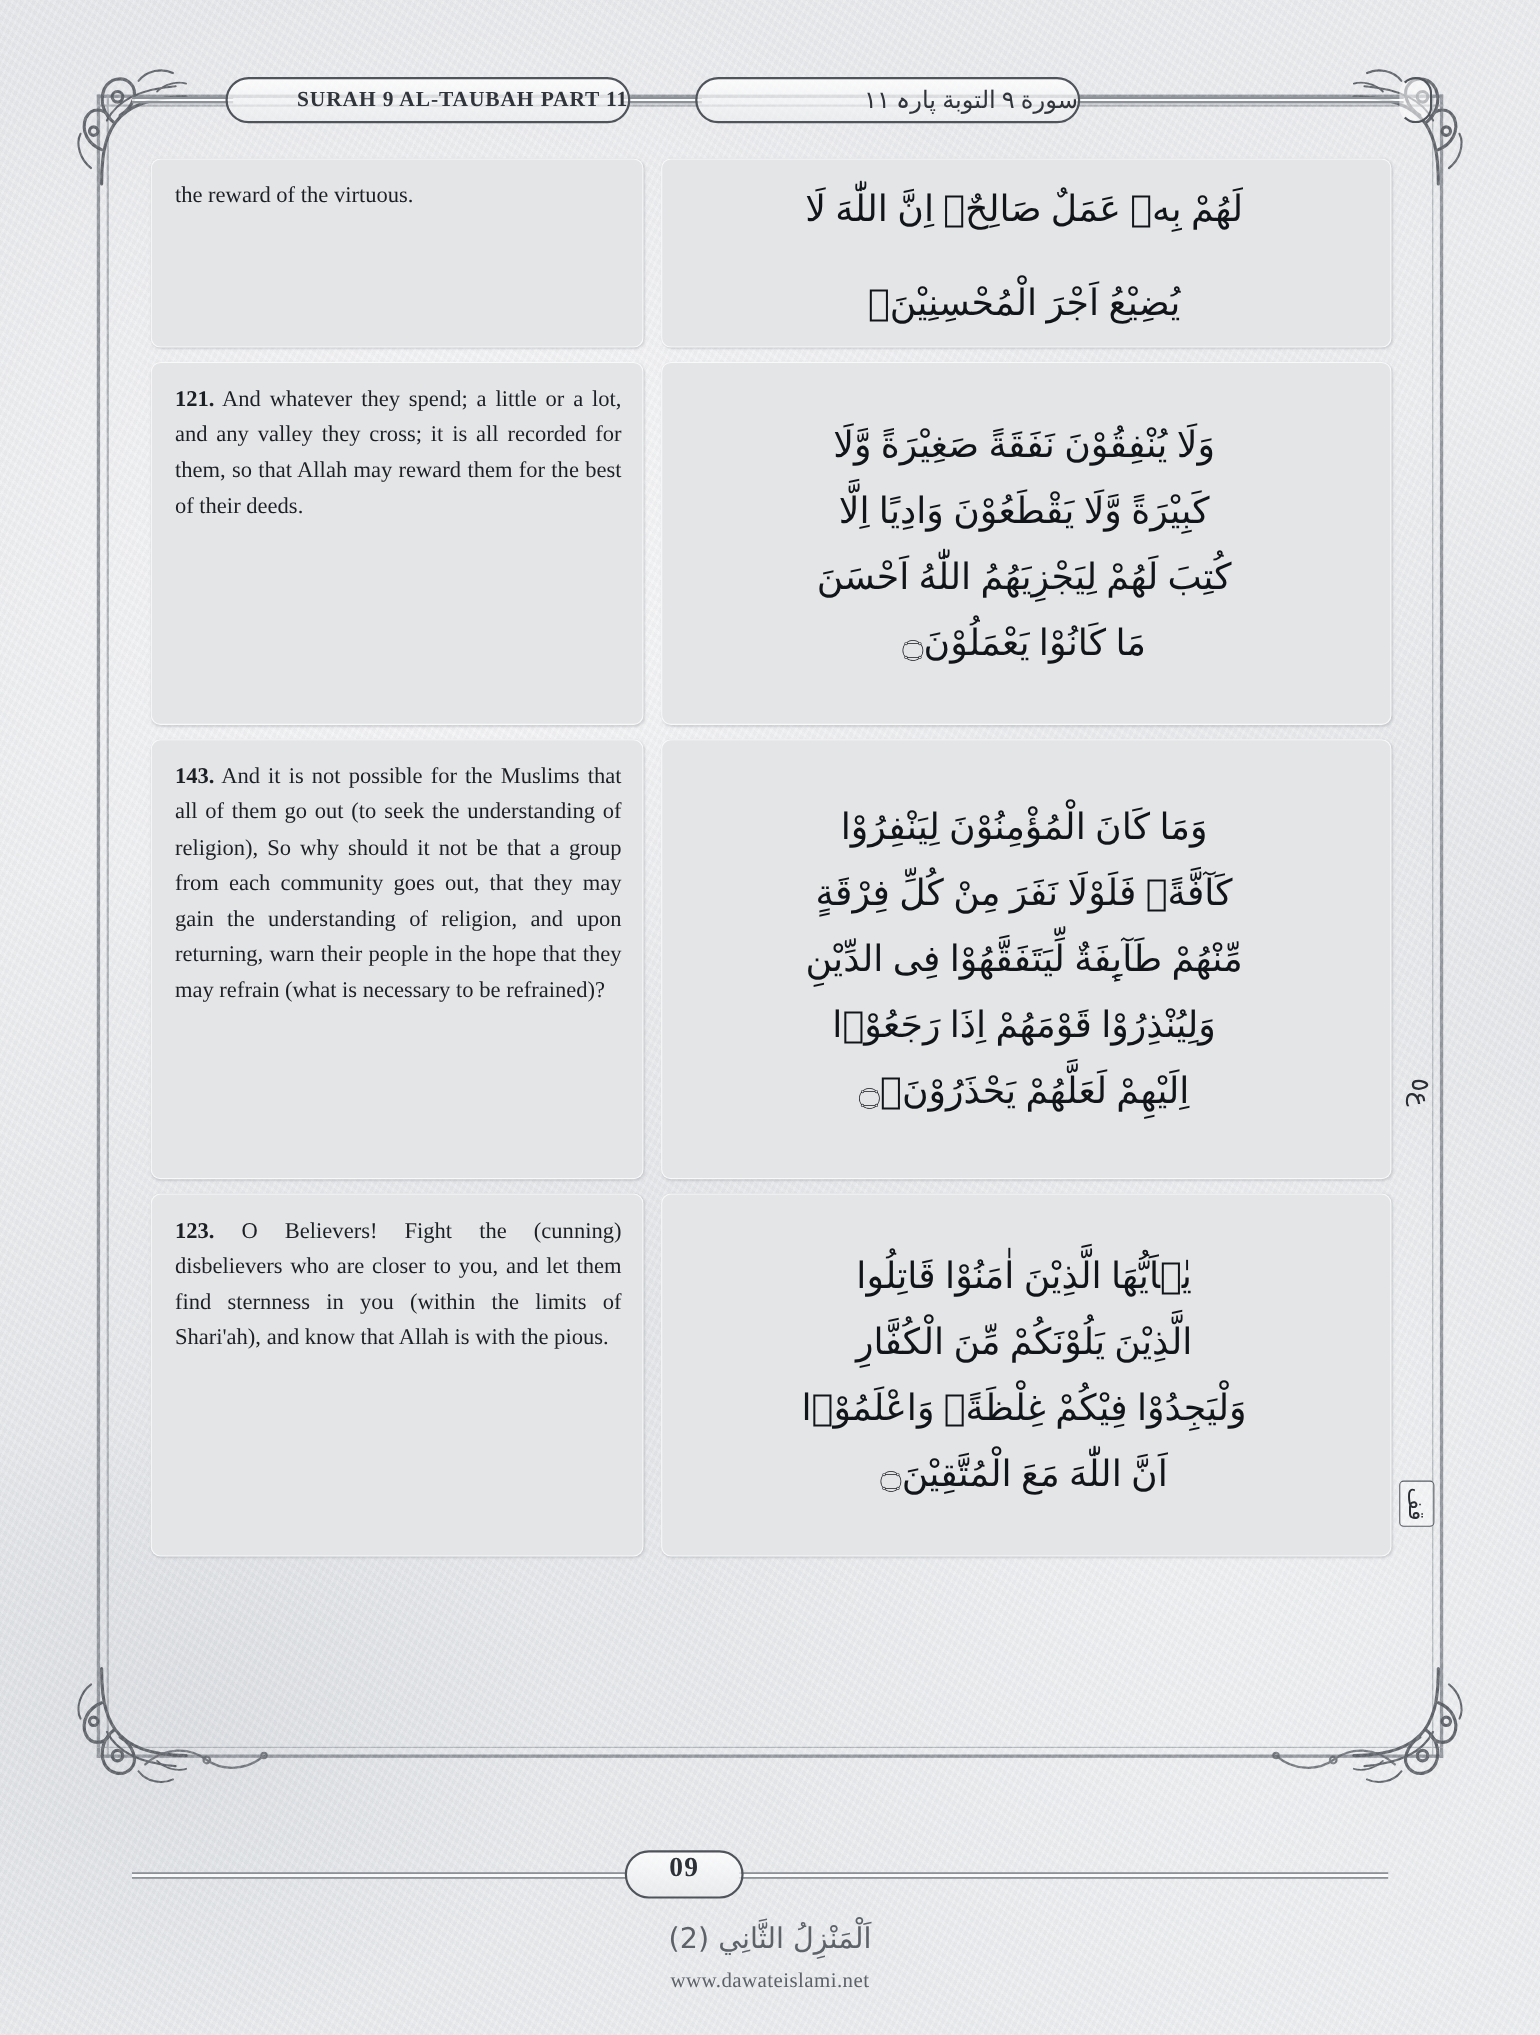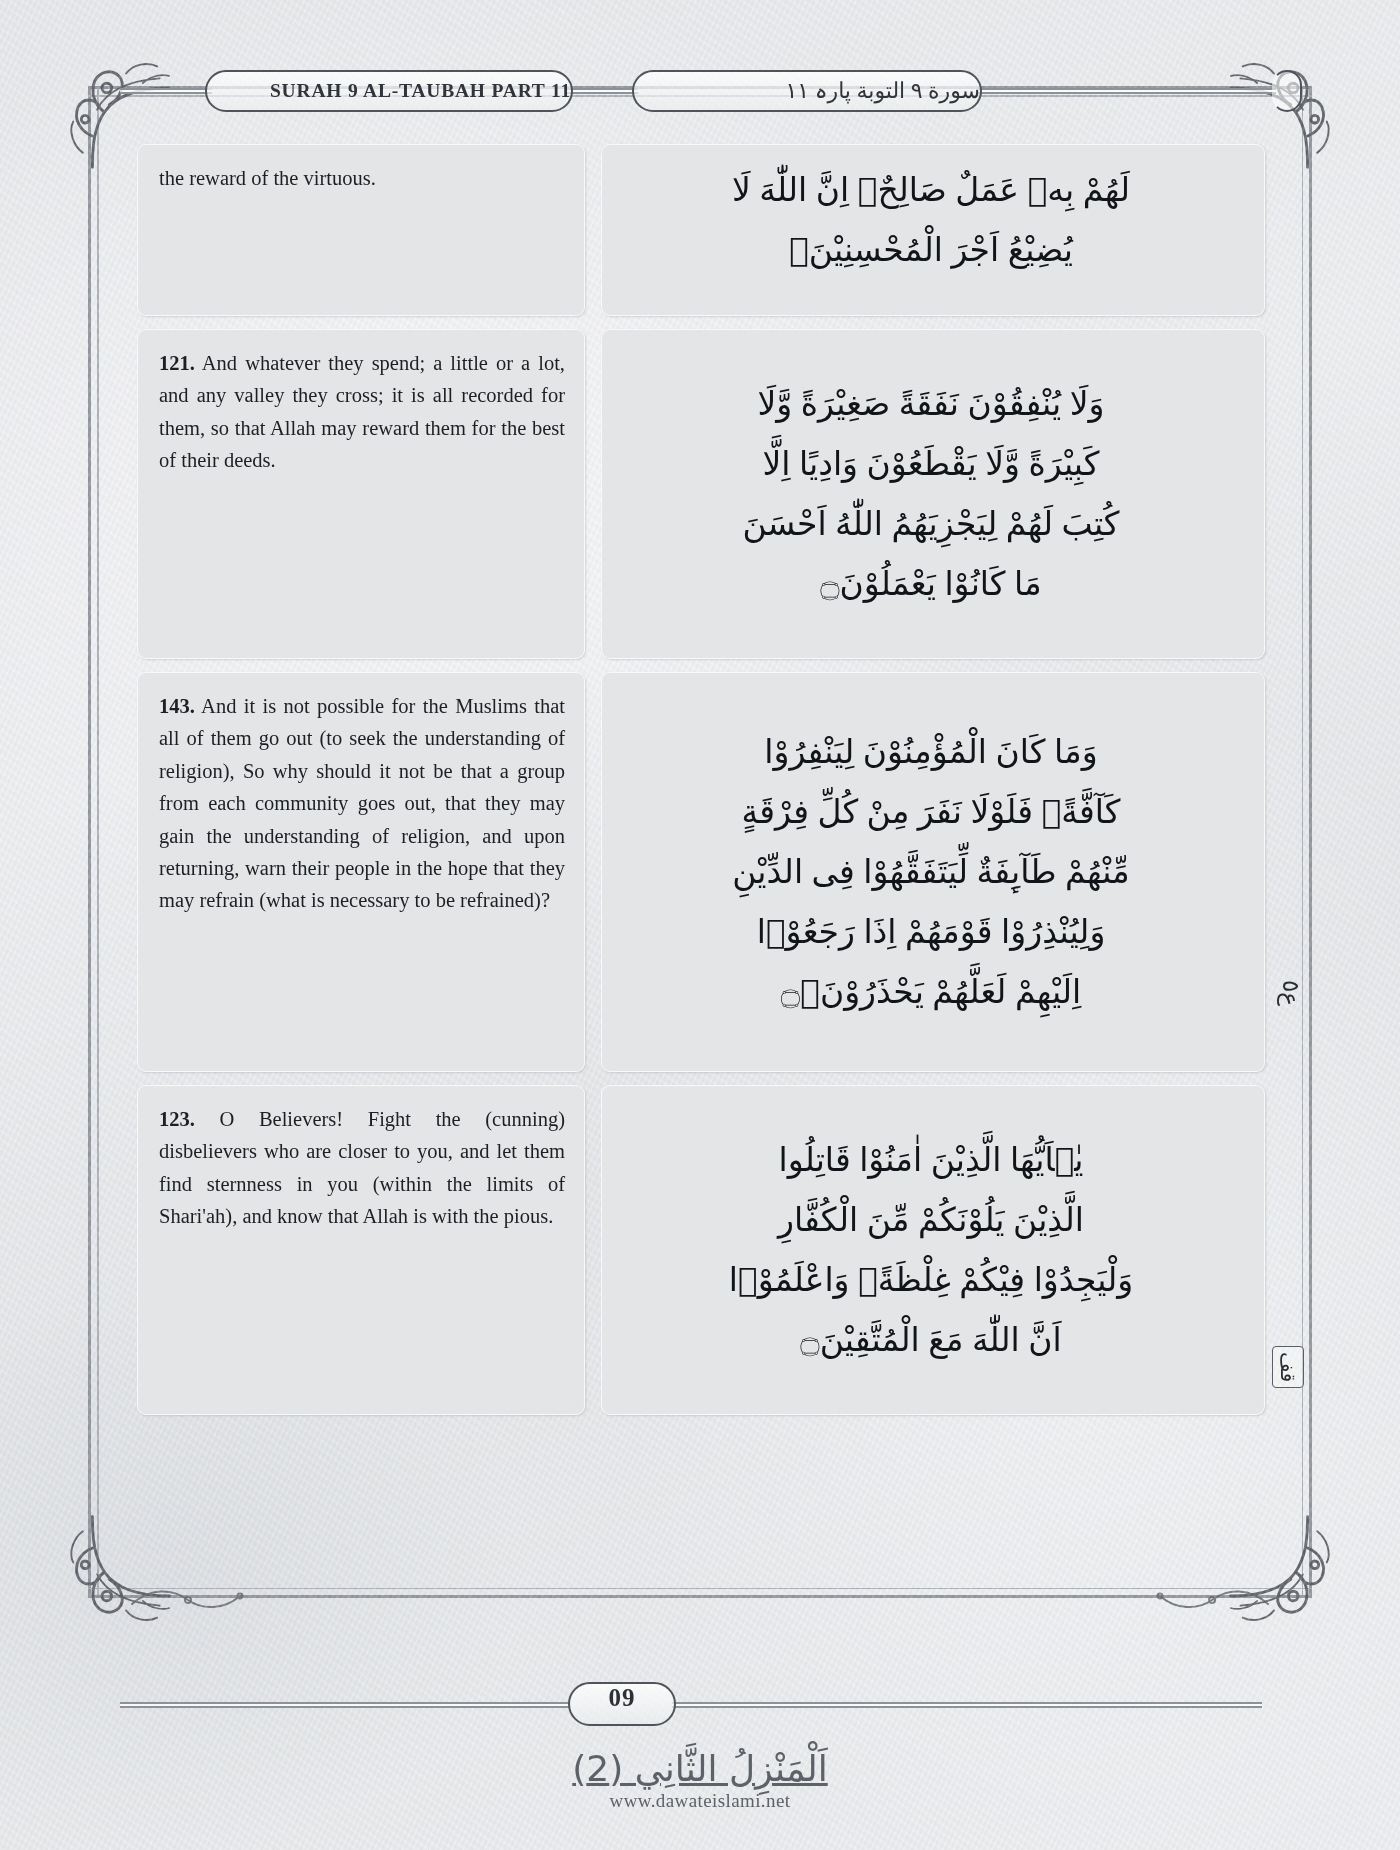--- a/index.html
+++ b/index.html
@@ -169,21 +169,21 @@
     text-align: center;
     display: flex;
     flex-direction: column;
     justify-content: center;
     word-spacing: -2px;
   }
   .cell-ar .aline { white-space: nowrap; }
 
   
   #row-0 .cell { height: 172px; }
-  #row-0 .cell-ar { justify-content: flex-start; padding-top: 16px; }
+  #row-0 .cell-ar { justify-content: flex-start; padding-top: 16px; gap: 25px; }
   #row-1 .cell { height: 330px; }
   #row-2 .cell { height: 400px; }
   #row-3 .cell { height: 330px; }
 
   
   .margin-marker {
     position: absolute;
     right: 96px;
     font-family: "DejaVu Sans", sans-serif;
     color: #2a2d33;
@@ -228,25 +228,24 @@
     font-weight: bold;
     color: #2d3137;
     letter-spacing: 1px;
   }
 
   #footer-manzil {
     position: absolute;
     left: 0; right: 0; top: 1748px;
     text-align: center;
     font-family: "DejaVu Sans", sans-serif;
-    font-size: 36px;
+    font-size: 26px;
     color: #5d6168;
     direction: rtl;
     z-index: 6;
-    text-decoration: underline;
   }
   #footer-url {
     position: absolute;
     left: 0; right: 0; top: 1790px;
     text-align: center;
     font-family: "Liberation Serif", serif;
     font-size: 19px;
     color: #5d6168;
     letter-spacing: 0.4px;
     z-index: 6;

